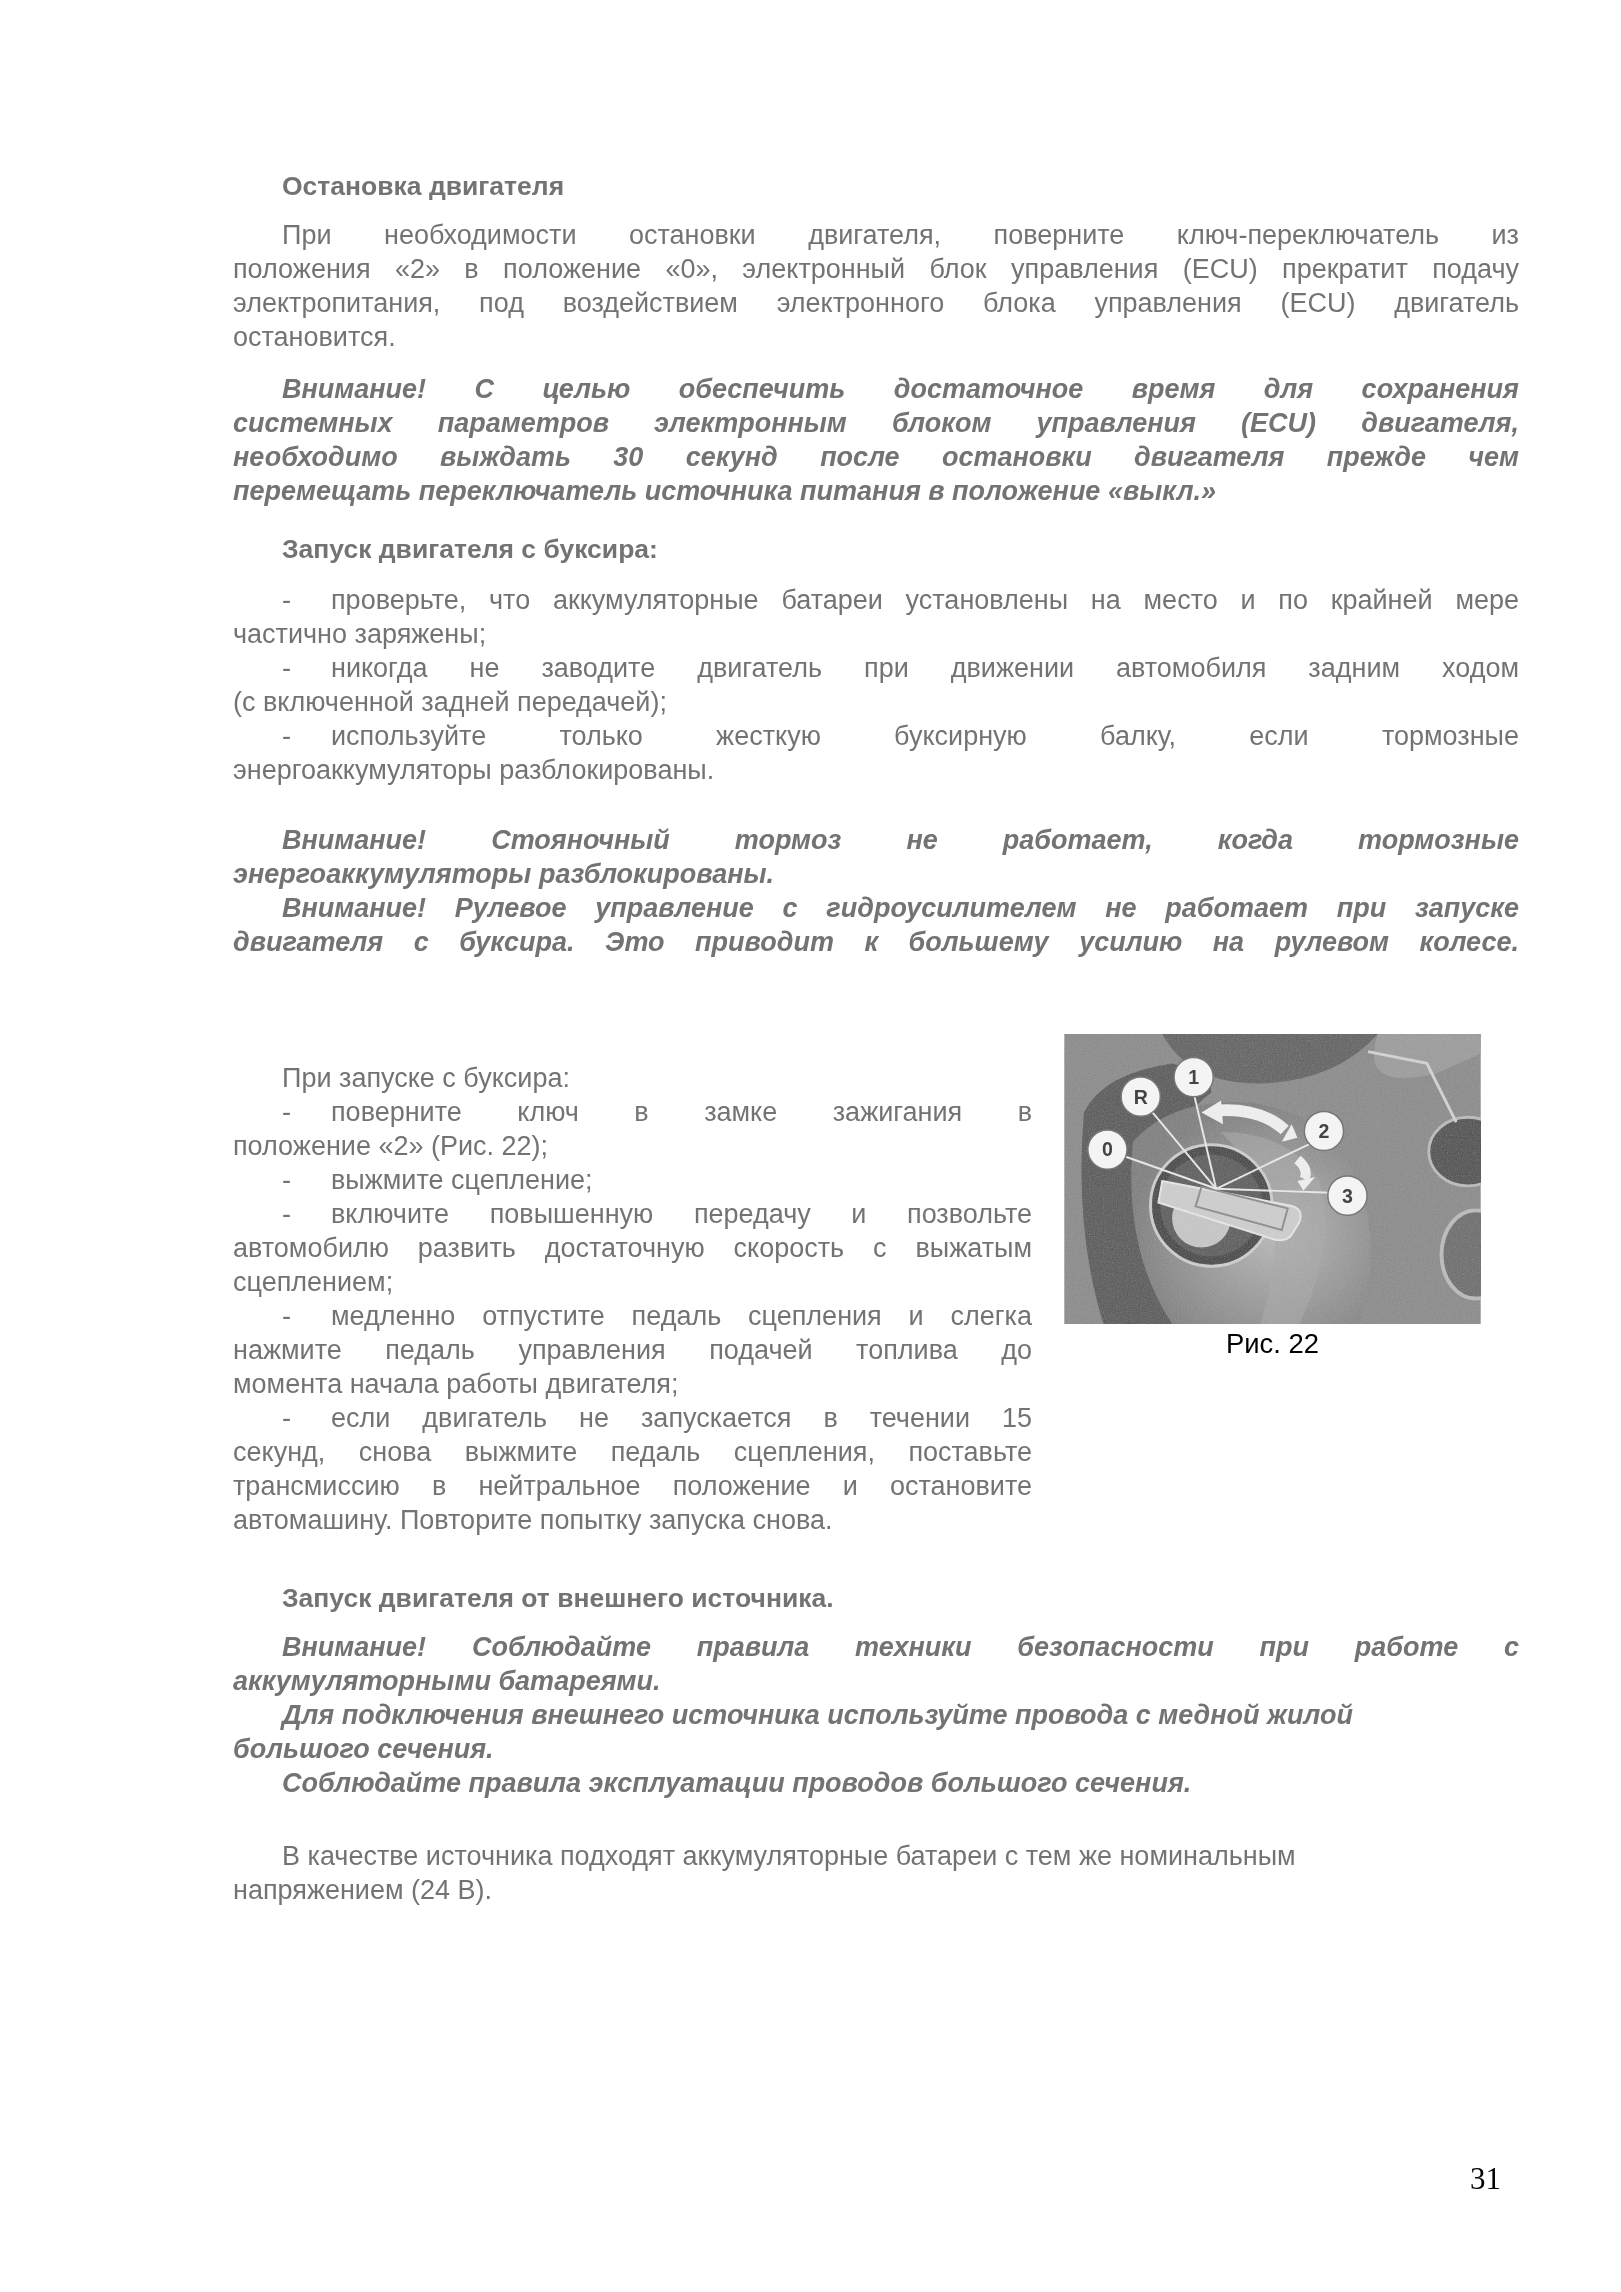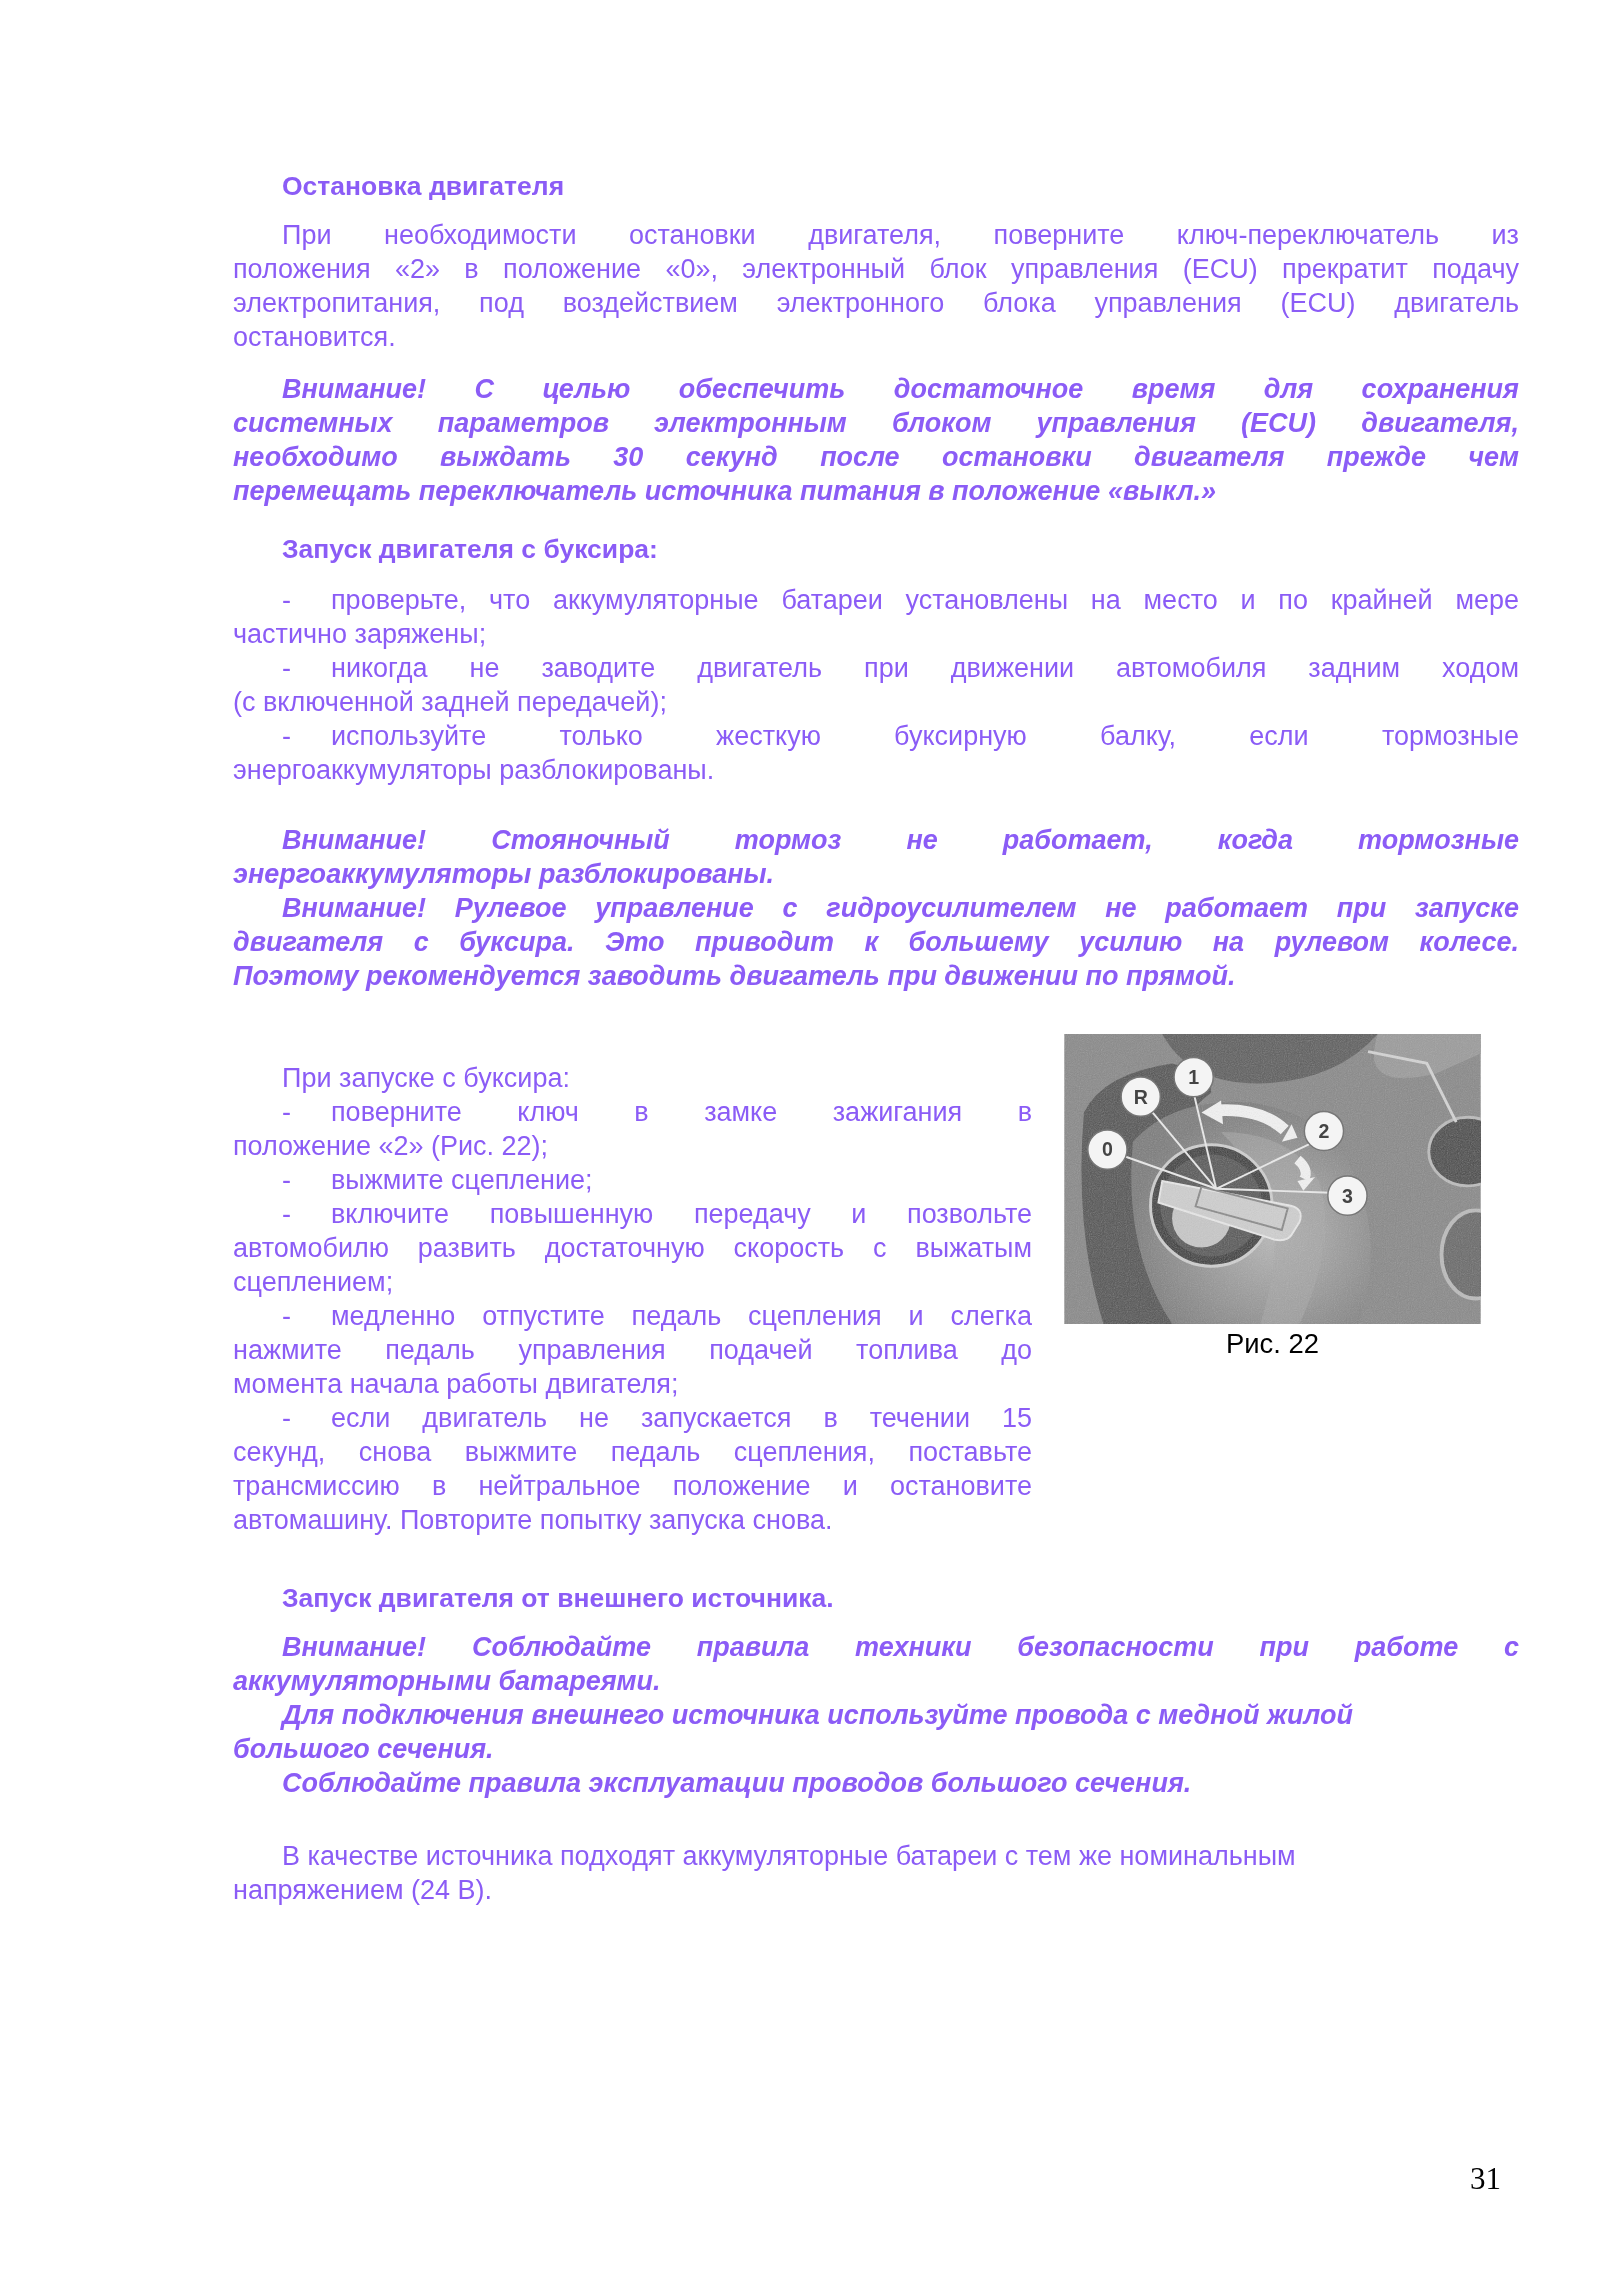--- a/index.html
+++ b/index.html
@@ -1,18 +1,18 @@
 <!DOCTYPE html>
 <html><head>
 <meta charset="utf-8">
 <style>
   html, body { margin: 0; padding: 0; background: #ffffff; }
   body { width: 1621px; height: 2293px; position: relative; overflow: hidden; }
   .page { position: absolute; left: 0; top: 0; width: 1621px; height: 2293px; background: #fff; color: #000; }
-  .txt { font-family: "Liberation Sans", sans-serif; font-size: 27px; line-height: 34px; color: #8b5cf6; }
+  .txt { font-family: "Liberation Sans", sans-serif; font-size: 27px; line-height: 34px; color: #737373; }
   .block { position: absolute; left: 233px; width: 1286px; }
   .h { font-weight: bold; font-size: 26.5px; position: absolute; left: 282px; }
   .warn { font-weight: bold; font-style: italic; }
   .line { display: block; text-align: justify; text-align-last: justify; }
   .line.last { text-align-last: left; }
   .dash { display: inline-block; width: 49px; text-indent: 0; }
   .left-col { position: absolute; left: 233px; width: 799px; }
   .fig { position: absolute; left: 1064px; top: 1034px; width: 417px; height: 290px; }
   .fig-cap { position: absolute; left: 1064px; width: 417px; top: 1328px; text-align: center; font-family: "Liberation Sans", sans-serif; font-size: 27.4px; }
   .pagenum { position: absolute; left: 1470px; top: 2161px; font-family: "Liberation Serif", serif; font-size: 31px; }
@@ -47,21 +47,20 @@
     <span class="line last">(с включенной задней передачей);</span>
     <span class="line" style="text-indent:49px;"><span class="dash">-</span><span>используйте только жесткую буксирную балку, если тормозные</span></span>
     <span class="line last">энергоаккумуляторы разблокированы.</span>
   </div>
 
   <div class="txt block warn" style="top:823px;">
     <span class="line" style="text-indent:49px;">Внимание! Стояночный тормоз не работает, когда тормозные</span>
     <span class="line last">энергоаккумуляторы разблокированы.</span>
     <span class="line" style="text-indent:49px;">Внимание! Рулевое управление с гидроусилителем не работает при запуске</span>
     <span class="line">двигателя с буксира. Это приводит к большему усилию на рулевом колесе.</span>
-    <span class="line last">Поэтому рекомендуется заводить двигатель при движении по прямой.</span>
   </div>
 
   <div class="txt left-col" style="top:1041px;">
     <span class="line last" style="text-indent:49px;margin-top:20px;">При запуске с буксира:</span>
 
     <span class="line" style="text-indent:49px;"><span class="dash">-</span><span>поверните ключ в замке зажигания в</span></span>
     <span class="line last">положение «2» (Рис. 22);</span>
 
     <span class="line last" style="text-indent:49px;"><span class="dash">-</span><span>выжмите сцепление;</span></span>
 

